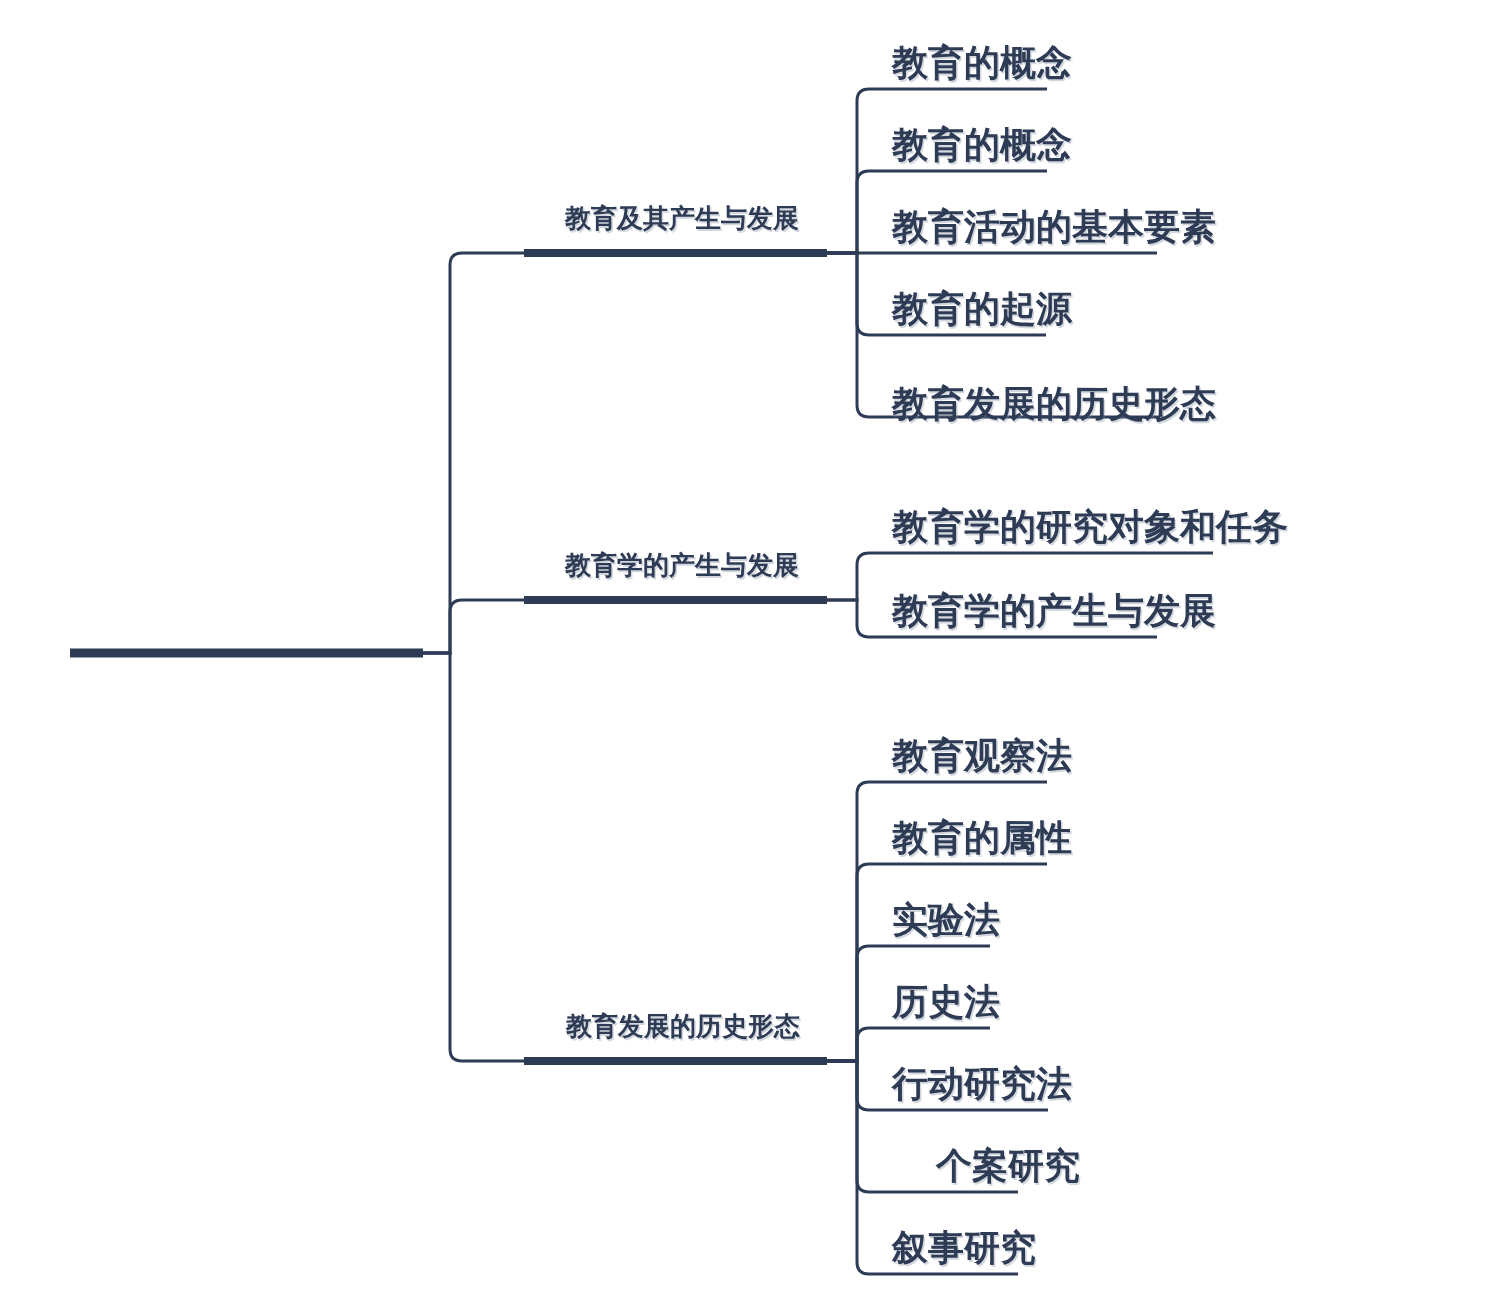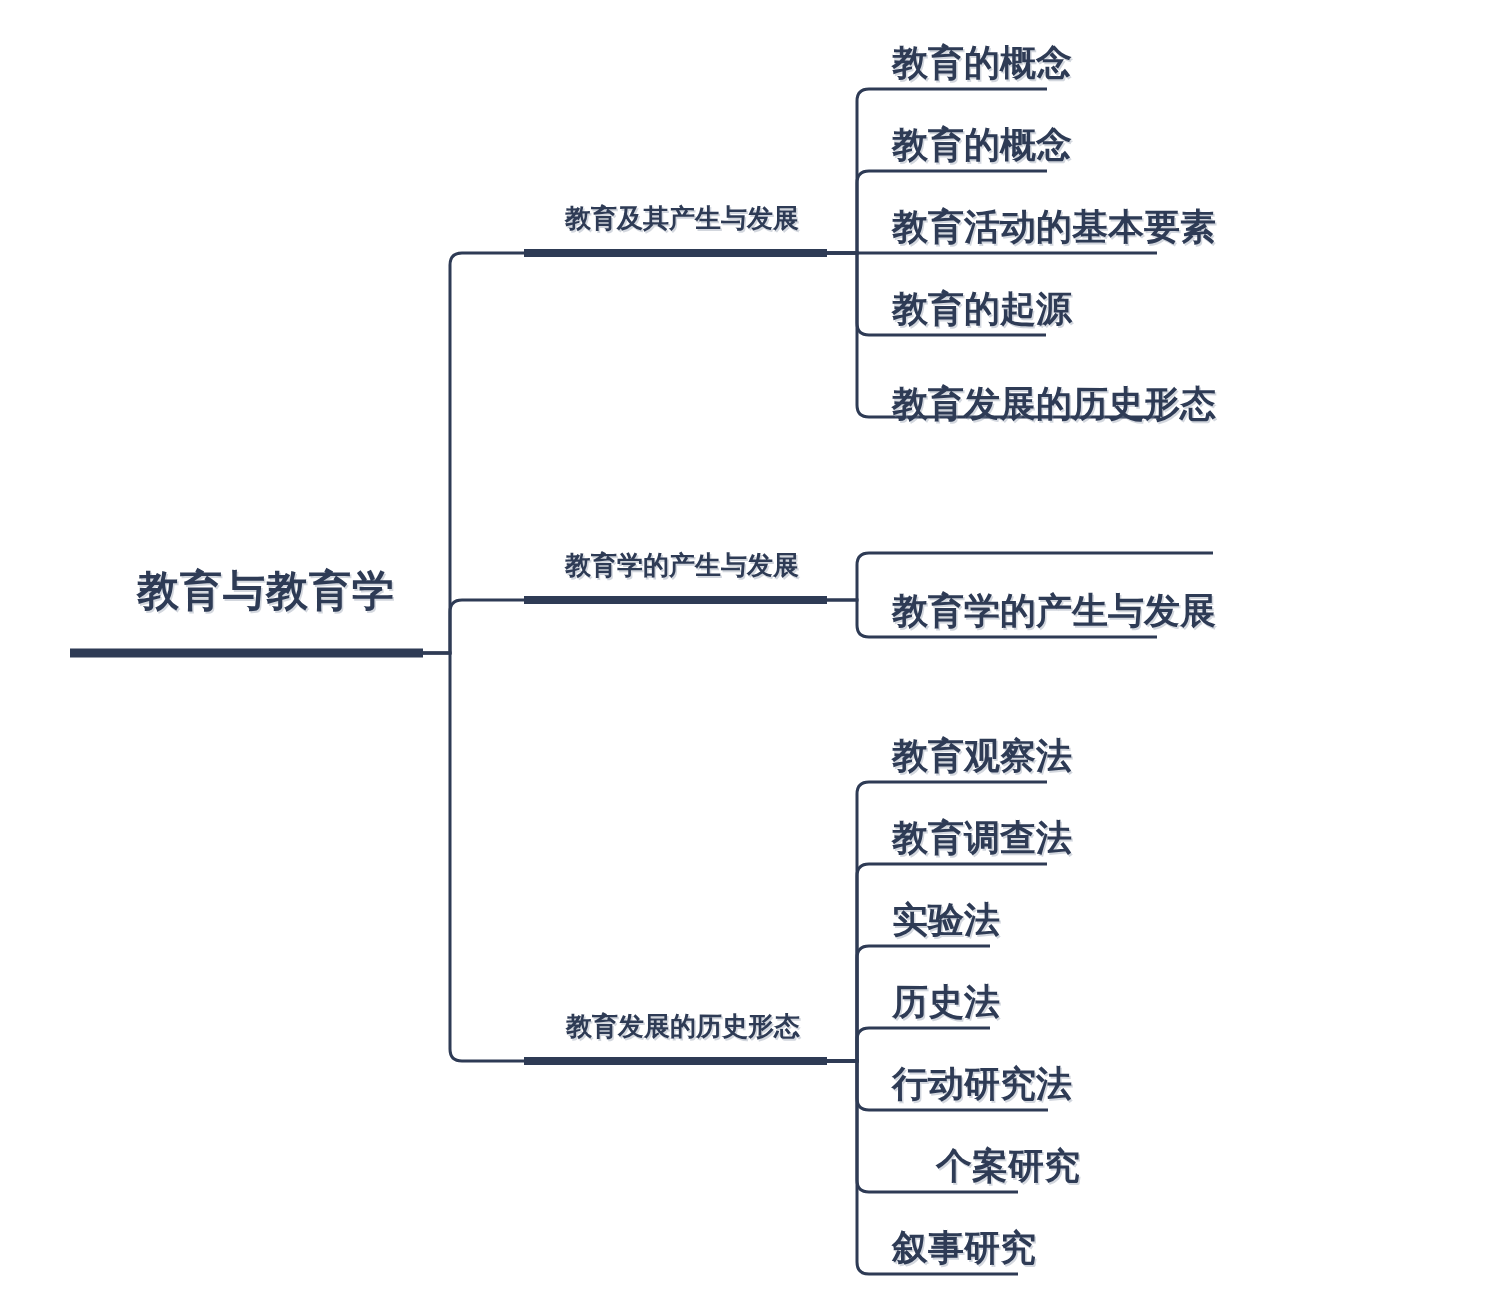--- a/index.html
+++ b/index.html
@@ -70,35 +70,35 @@
       <path d="M827 1061 H857 V794 Q857 782 869 782 H1047"></path>
       <path d="M827 1061 H857 V876 Q857 864 869 864 H1047"></path>
       <path d="M827 1061 H857 V958 Q857 946 869 946 H990"></path>
       <path d="M827 1061 H857 V1040 Q857 1028 869 1028 H990"></path>
       <path d="M827 1061 H857 V1098 Q857 1110 869 1110 H1048"></path>
       <path d="M827 1061 H857 V1180 Q857 1192 869 1192 H1018"></path>
       <path d="M827 1061 H857 V1262 Q857 1274 869 1274 H1018"></path>
     </g>
   </svg>
 
-  <div class="topic root" style="left:137px;top:568px;">教育与教育学</div>
 
   <div class="topic branch" style="left:565px;top:197px;">教育及其产生与发展</div>
   <div class="topic branch" style="left:565px;top:544px;">教育学的产生与发展</div>
   <div class="topic branch" style="left:566px;top:1005px;">教育发展的历史形态</div>
 
   <div class="topic child" style="left:892px;top:44px;">教育的概念</div>
   <div class="topic child" style="left:892px;top:126px;">教育的概念</div>
   <div class="topic child" style="left:892px;top:208px;">教育活动的基本要素</div>
   <div class="topic child" style="left:892px;top:290px;">教育的起源</div>
   <div class="topic child" style="left:892px;top:360px;margin-top:25px;">教育发展的历史形态</div>
 
+  <div class="topic child" style="left:892px;top:508px;">教育学的研究对象和任务</div>
   <div class="topic child" style="left:892px;top:592px;">教育学的产生与发展</div>
 
   <div class="topic child" style="left:892px;top:737px;text-align:center;">教育观察法</div>
-  <div class="topic child" style="left:892px;top:819px;">教育调查法</div>
+  <div class="topic child" style="left:892px;top:819px;">教育的属性</div>
   <div class="topic child" style="left:892px;top:901px;">实验法</div>
   <div class="topic child" style="left:892px;top:983px;">历史法</div>
   <div class="topic child" style="left:892px;top:1065px;">行动研究法</div>
   <div class="topic child" style="left:892px;top:1147px;margin-left:44px;">个案研究</div>
   <div class="topic child" style="left:892px;top:1229px;">叙事研究</div>
 
 </div>
 
 </body></html>

